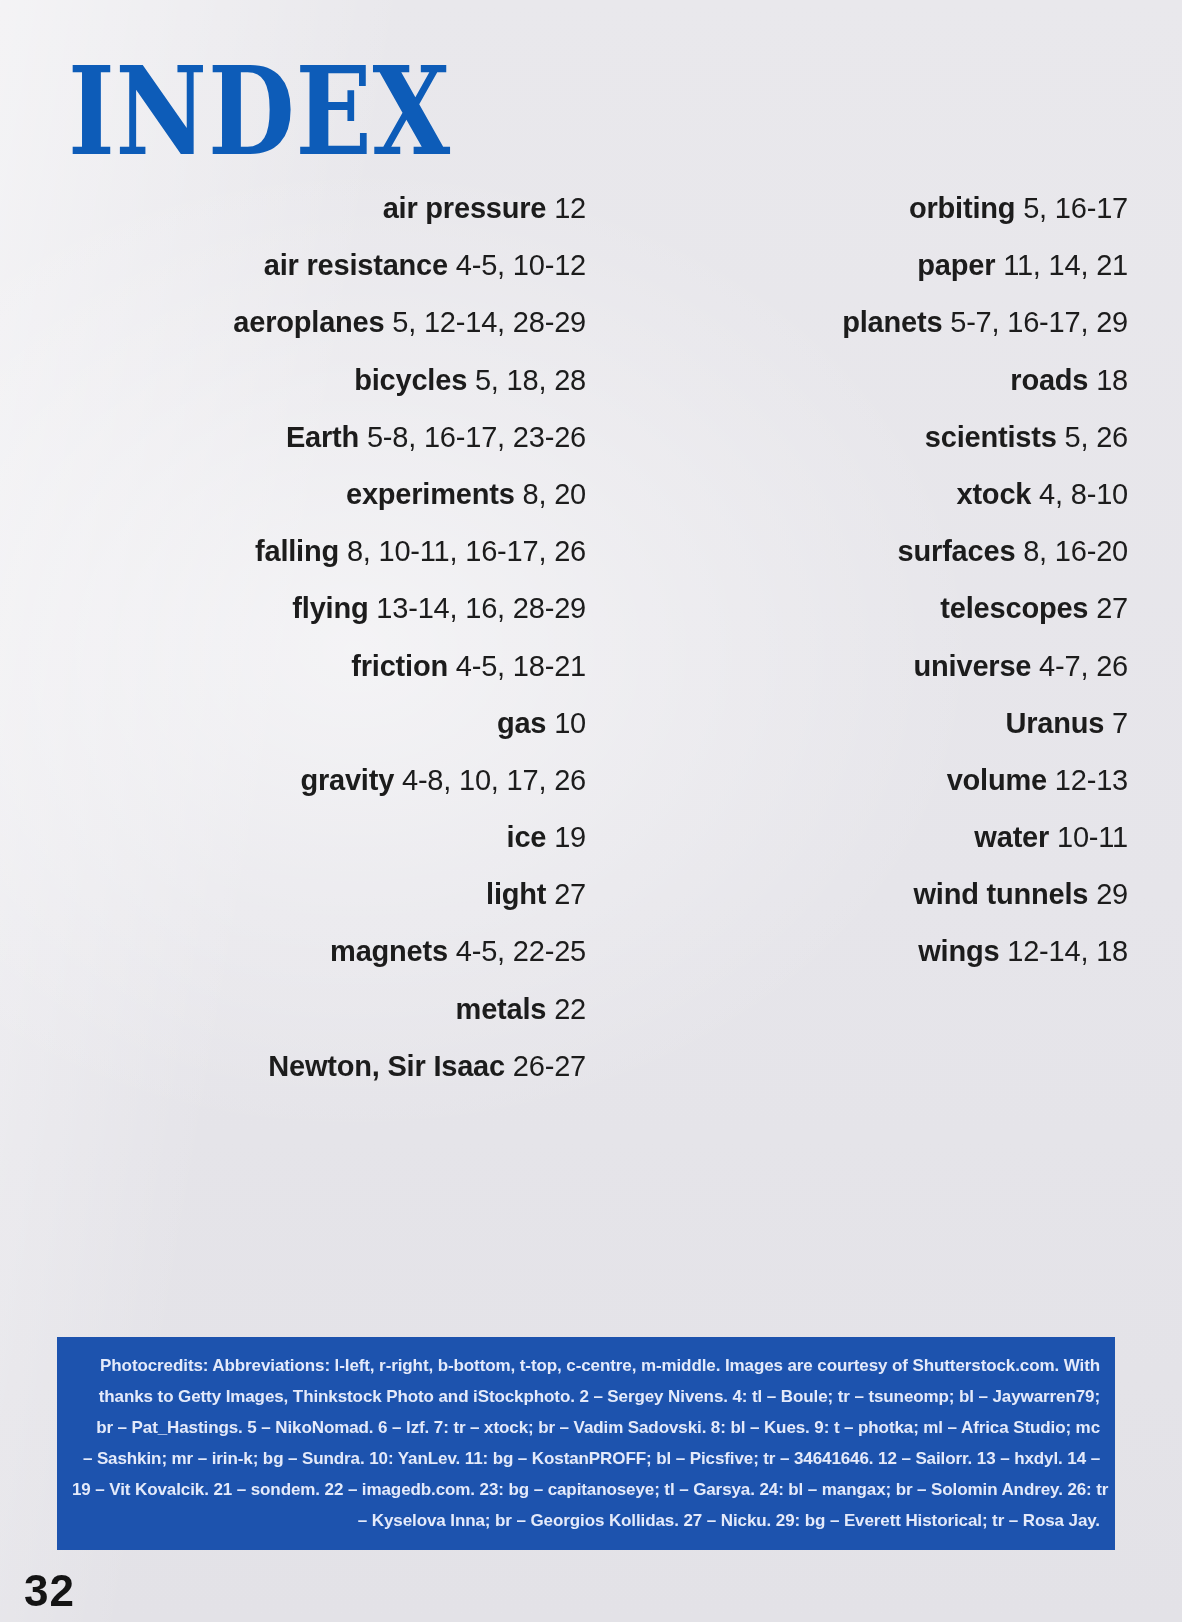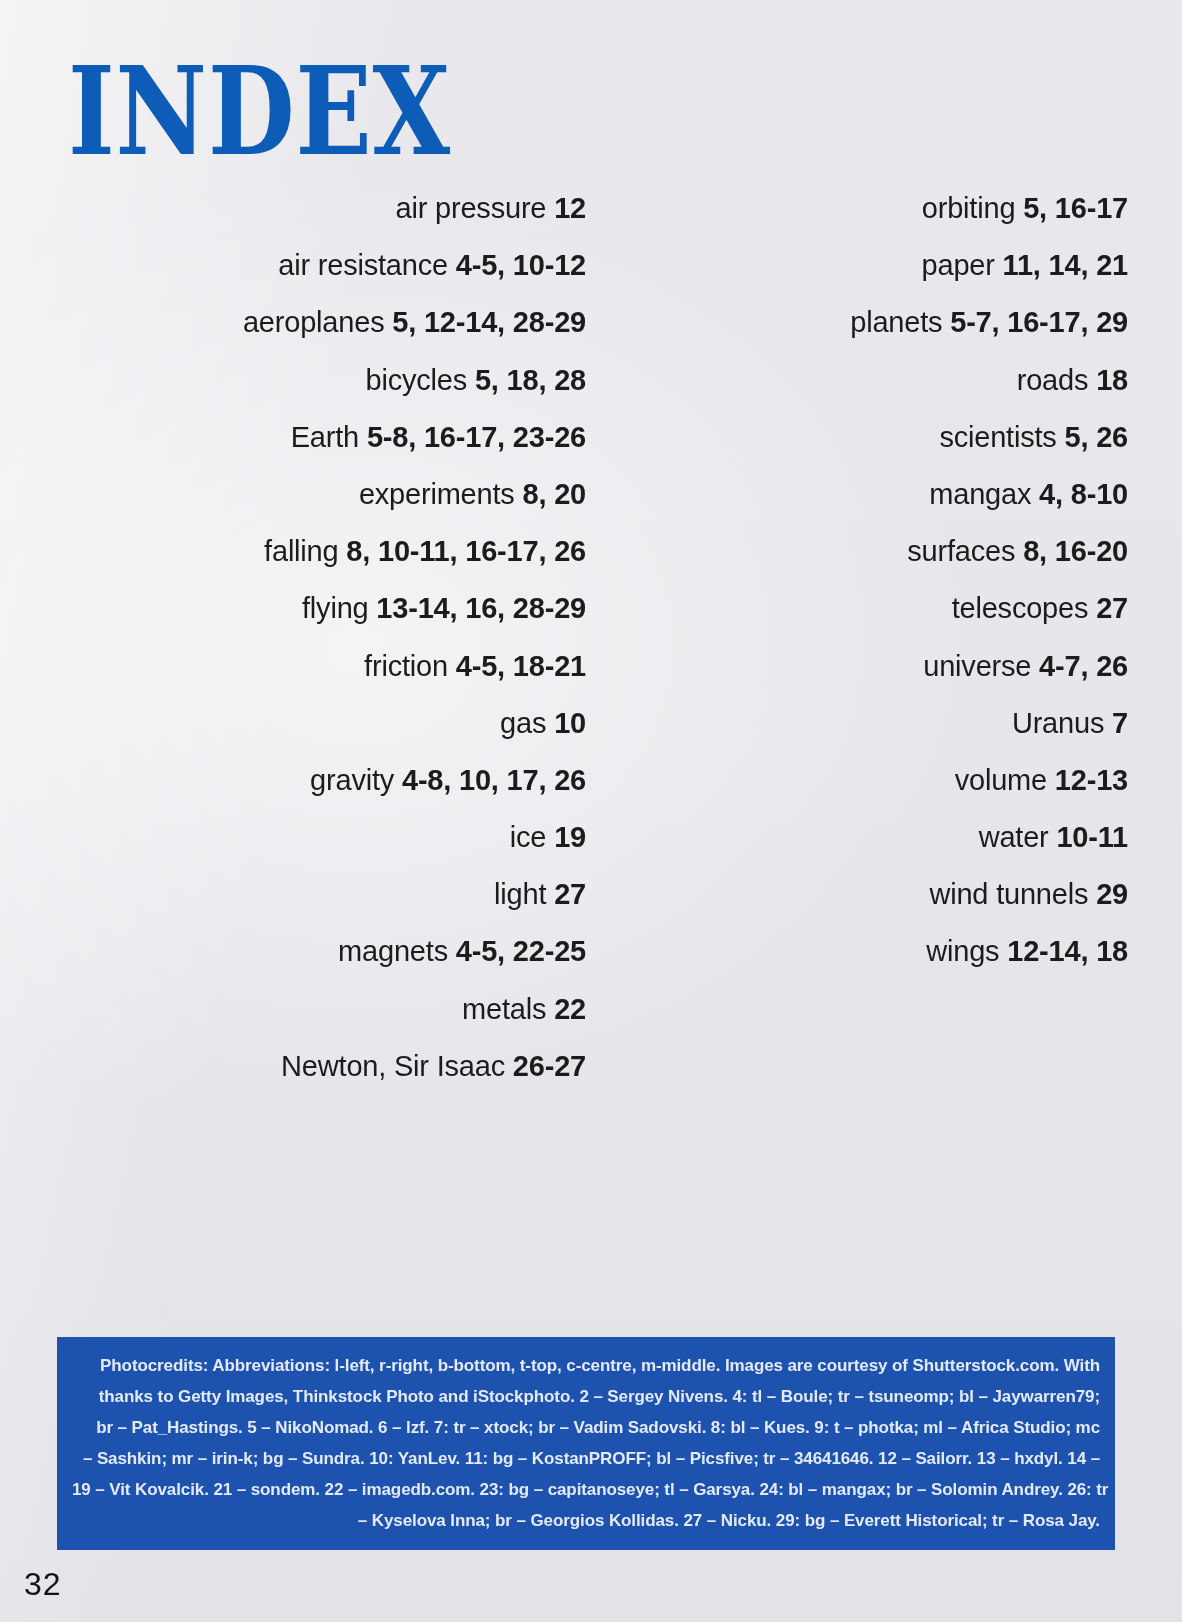--- a/index.html
+++ b/index.html
@@ -47,43 +47,43 @@
   .col-left{left:66px;}
   .col-right{left:608px;}
   .entry{
     height:57.2px;
     font-size:29px;
     line-height:32px;
     color:var(--ink);
     white-space:nowrap;
     letter-spacing:-0.2px;
   }
-  .term{font-weight:normal;}
-  .pages{font-weight:bold;margin-top:16px;}
+  .term{font-weight:bold;}
+  .pages{font-weight:normal;margin-top:16px;}
   .credits{
     position:absolute;
     left:57px; top:1337px;
     width:1058px;
     box-sizing:border-box;
     background:var(--blue-box);
     color:var(--credits-ink);
     padding:13px 15px 14px 15px;
   }
   .credit-line{
     font-size:17px;
     font-weight:bold;
     letter-spacing:-0.1px;
     line-height:31px;
     white-space:nowrap;
   }
   .page-number{
     position:absolute;
     left:24px; top:1566px;
-    font-size:32px;
-    font-weight:normal;
+    font-size:44px;
+    font-weight:bold;
     color:#141414;
     letter-spacing:1px;
   }
 </style>
 </head>
 <body>
 
 <div class="page">
 
   <div class="title">INDEX</div>
@@ -106,21 +106,21 @@
       <div class="entry"><span class="term">metals</span> <span class="pages">22</span></div>
       <div class="entry"><span class="term">Newton, Sir Isaac</span> <span class="pages">26-27</span></div>
     </div>
 
   <div class="col col-right">
       <div class="entry"><span class="term">orbiting</span> <span class="pages">5, 16-17</span></div>
       <div class="entry"><span class="term">paper</span> <span class="pages">11, 14, 21</span></div>
       <div class="entry"><span class="term">planets</span> <span class="pages">5-7, 16-17, 29</span></div>
       <div class="entry"><span class="term">roads</span> <span class="pages">18</span></div>
       <div class="entry"><span class="term">scientists</span> <span class="pages">5, 26</span></div>
-      <div class="entry"><span class="term">mangax</span> <span class="pages">4, 8-10</span></div>
+      <div class="entry"><span class="term">xtock</span> <span class="pages">4, 8-10</span></div>
       <div class="entry"><span class="term">surfaces</span> <span class="pages">8, 16-20</span></div>
       <div class="entry"><span class="term">telescopes</span> <span class="pages">27</span></div>
       <div class="entry"><span class="term">universe</span> <span class="pages">4-7, 26</span></div>
       <div class="entry"><span class="term">Uranus</span> <span class="pages">7</span></div>
       <div class="entry"><span class="term">volume</span> <span class="pages">12-13</span></div>
       <div class="entry"><span class="term">water</span> <span class="pages">10-11</span></div>
       <div class="entry"><span class="term">wind tunnels</span> <span class="pages">29</span></div>
       <div class="entry"><span class="term">wings</span> <span class="pages">12-14, 18</span></div>
     </div>
 

